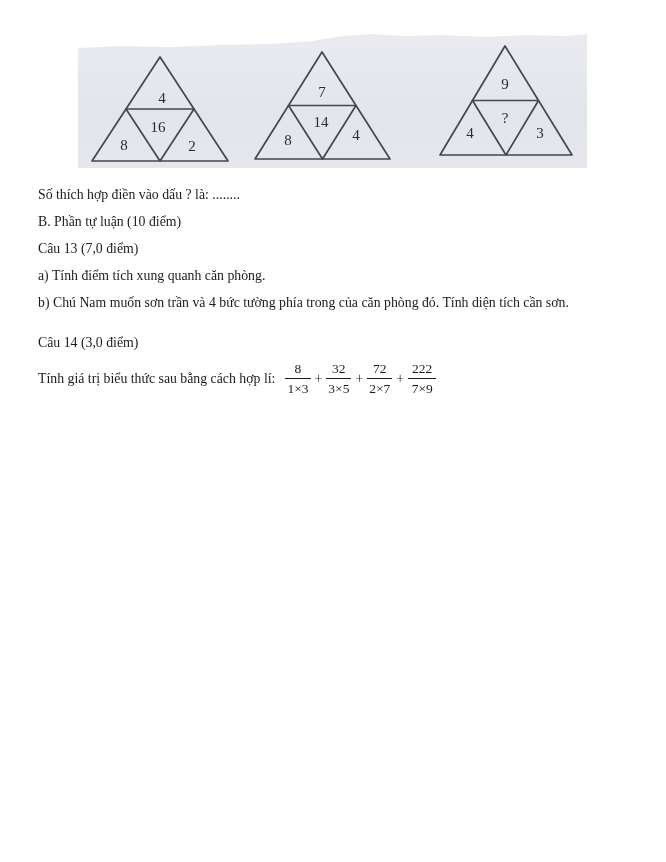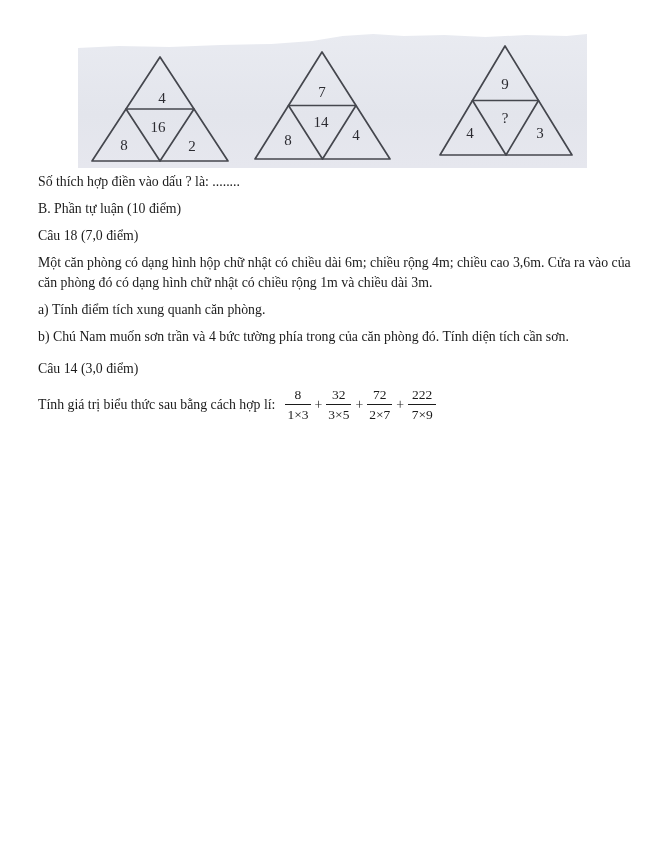--- a/index.html
+++ b/index.html
@@ -29,21 +29,21 @@
   .tri-num {
     font-family: "Liberation Serif", "DejaVu Serif", serif;
     font-size: 15px;
     fill: #2b2b31;
     text-anchor: middle;
   }
   
   .content {
     position: absolute;
     left: 38px;
-    top: 172px;
+    top: 185px;
     width: 595px;
     font-size: 13.8px;
     line-height: 20px;
   }
   .content p { margin: 0 0 7px 0; }
   .bold { font-weight: normal; }
   
   .expr {
     display: flex;
     align-items: center;
@@ -97,30 +97,29 @@
         <text class="tri-num" x="462" y="105">3</text>
       </g>
     </svg>
   </div>
 
   <div class="content">
     <p>Số thích hợp điền vào dấu ? là: ........</p>
 
     <p class="bold">B. Phần tự luận (10 điểm)</p>
 
-    <p class="bold">Câu 18 (7,0 điểm)</p>
+    <p class="bold">Câu 13 (7,0 điểm)</p>
 
-    <p>Một căn phòng có dạng hình hộp chữ nhật có chiều dài 6m; chiều rộng 4m; chiều cao 3,6m. Cửa ra vào của căn phòng đó có dạng hình chữ nhật có chiều rộng 1m và chiều dài 3m.</p>
 
     <p>a) Tính điểm tích xung quanh căn phòng.</p>
 
     <p>b) Chú Nam muốn sơn trần và 4 bức tường phía trong của căn phòng đó. Tính diện tích cần sơn.</p>
 
 
-    <p class="bold" style="margin-top:12px;">Câu 14 (3,0 điểm)</p>
+    <p class="bold" style="margin-top:20px;">Câu 14 (3,0 điểm)</p>
 
     <div class="expr">
       <span class="expr-lead">Tính giá trị biểu thức sau bằng cách hợp lí:</span>
       <span class="frac">
         <span class="num">8</span>
         <span class="den">1×3</span>
       </span>
       <span class="op">+</span>
       <span class="frac">
         <span class="num">32</span>

